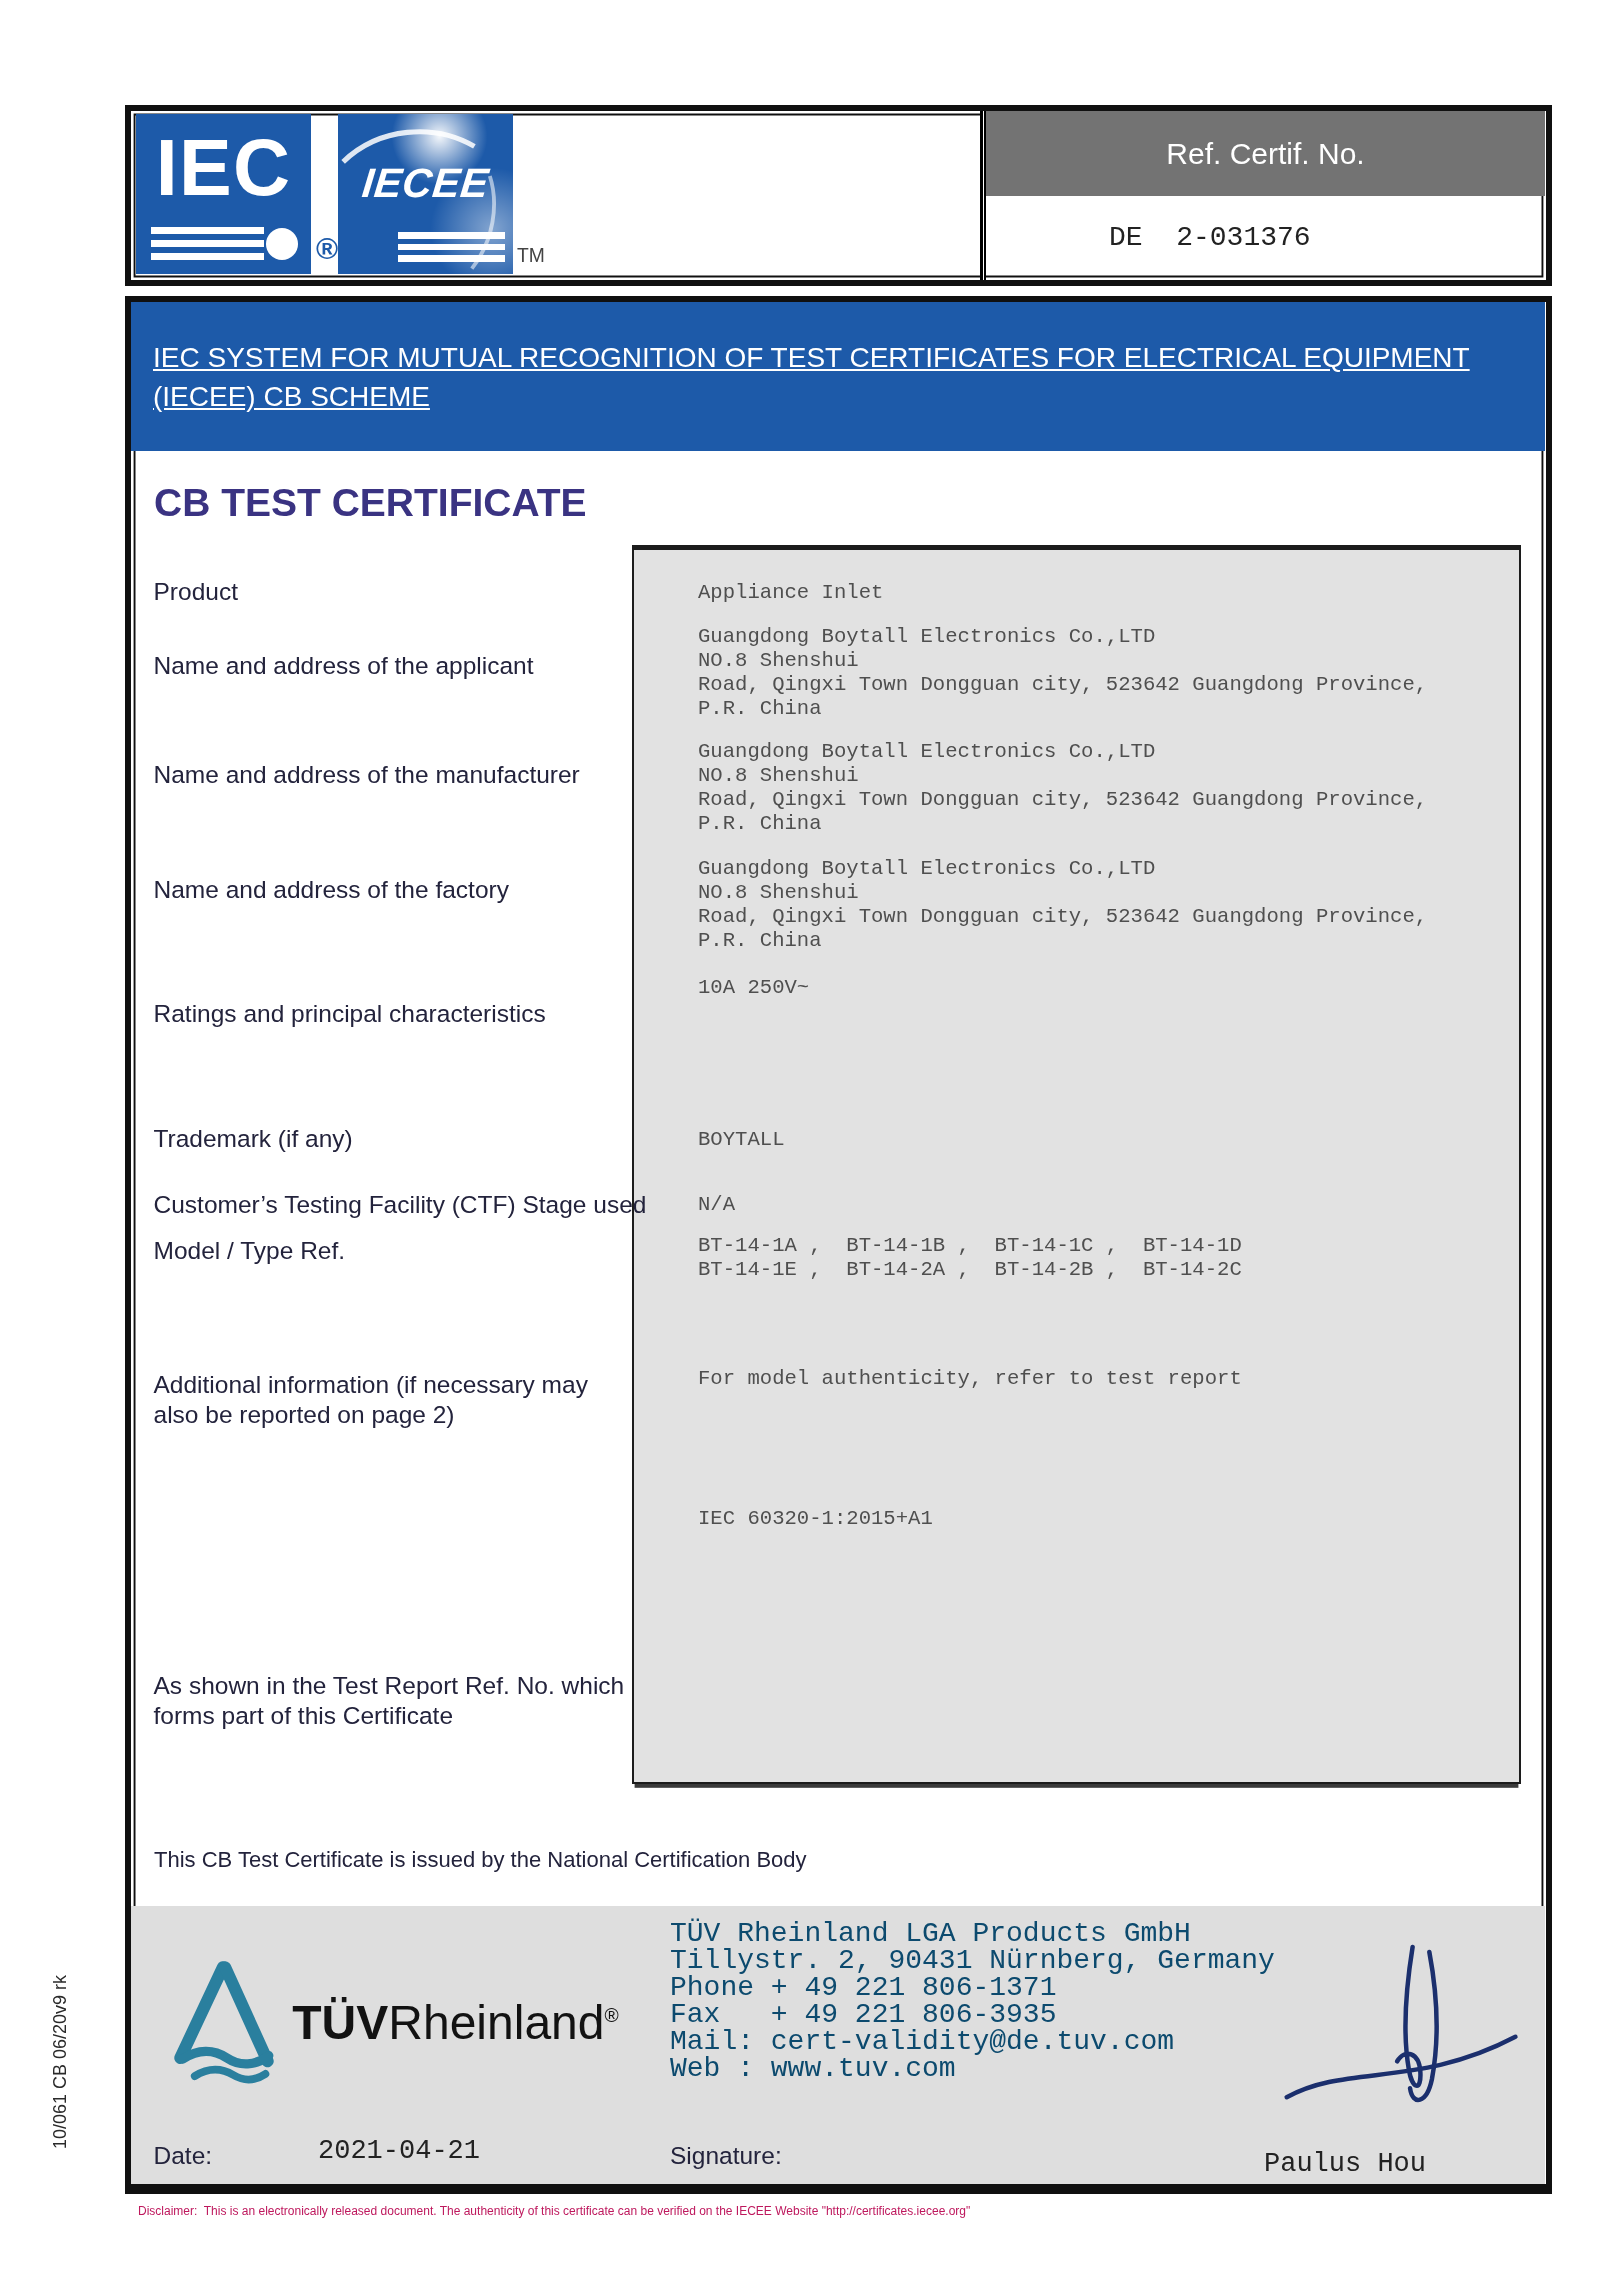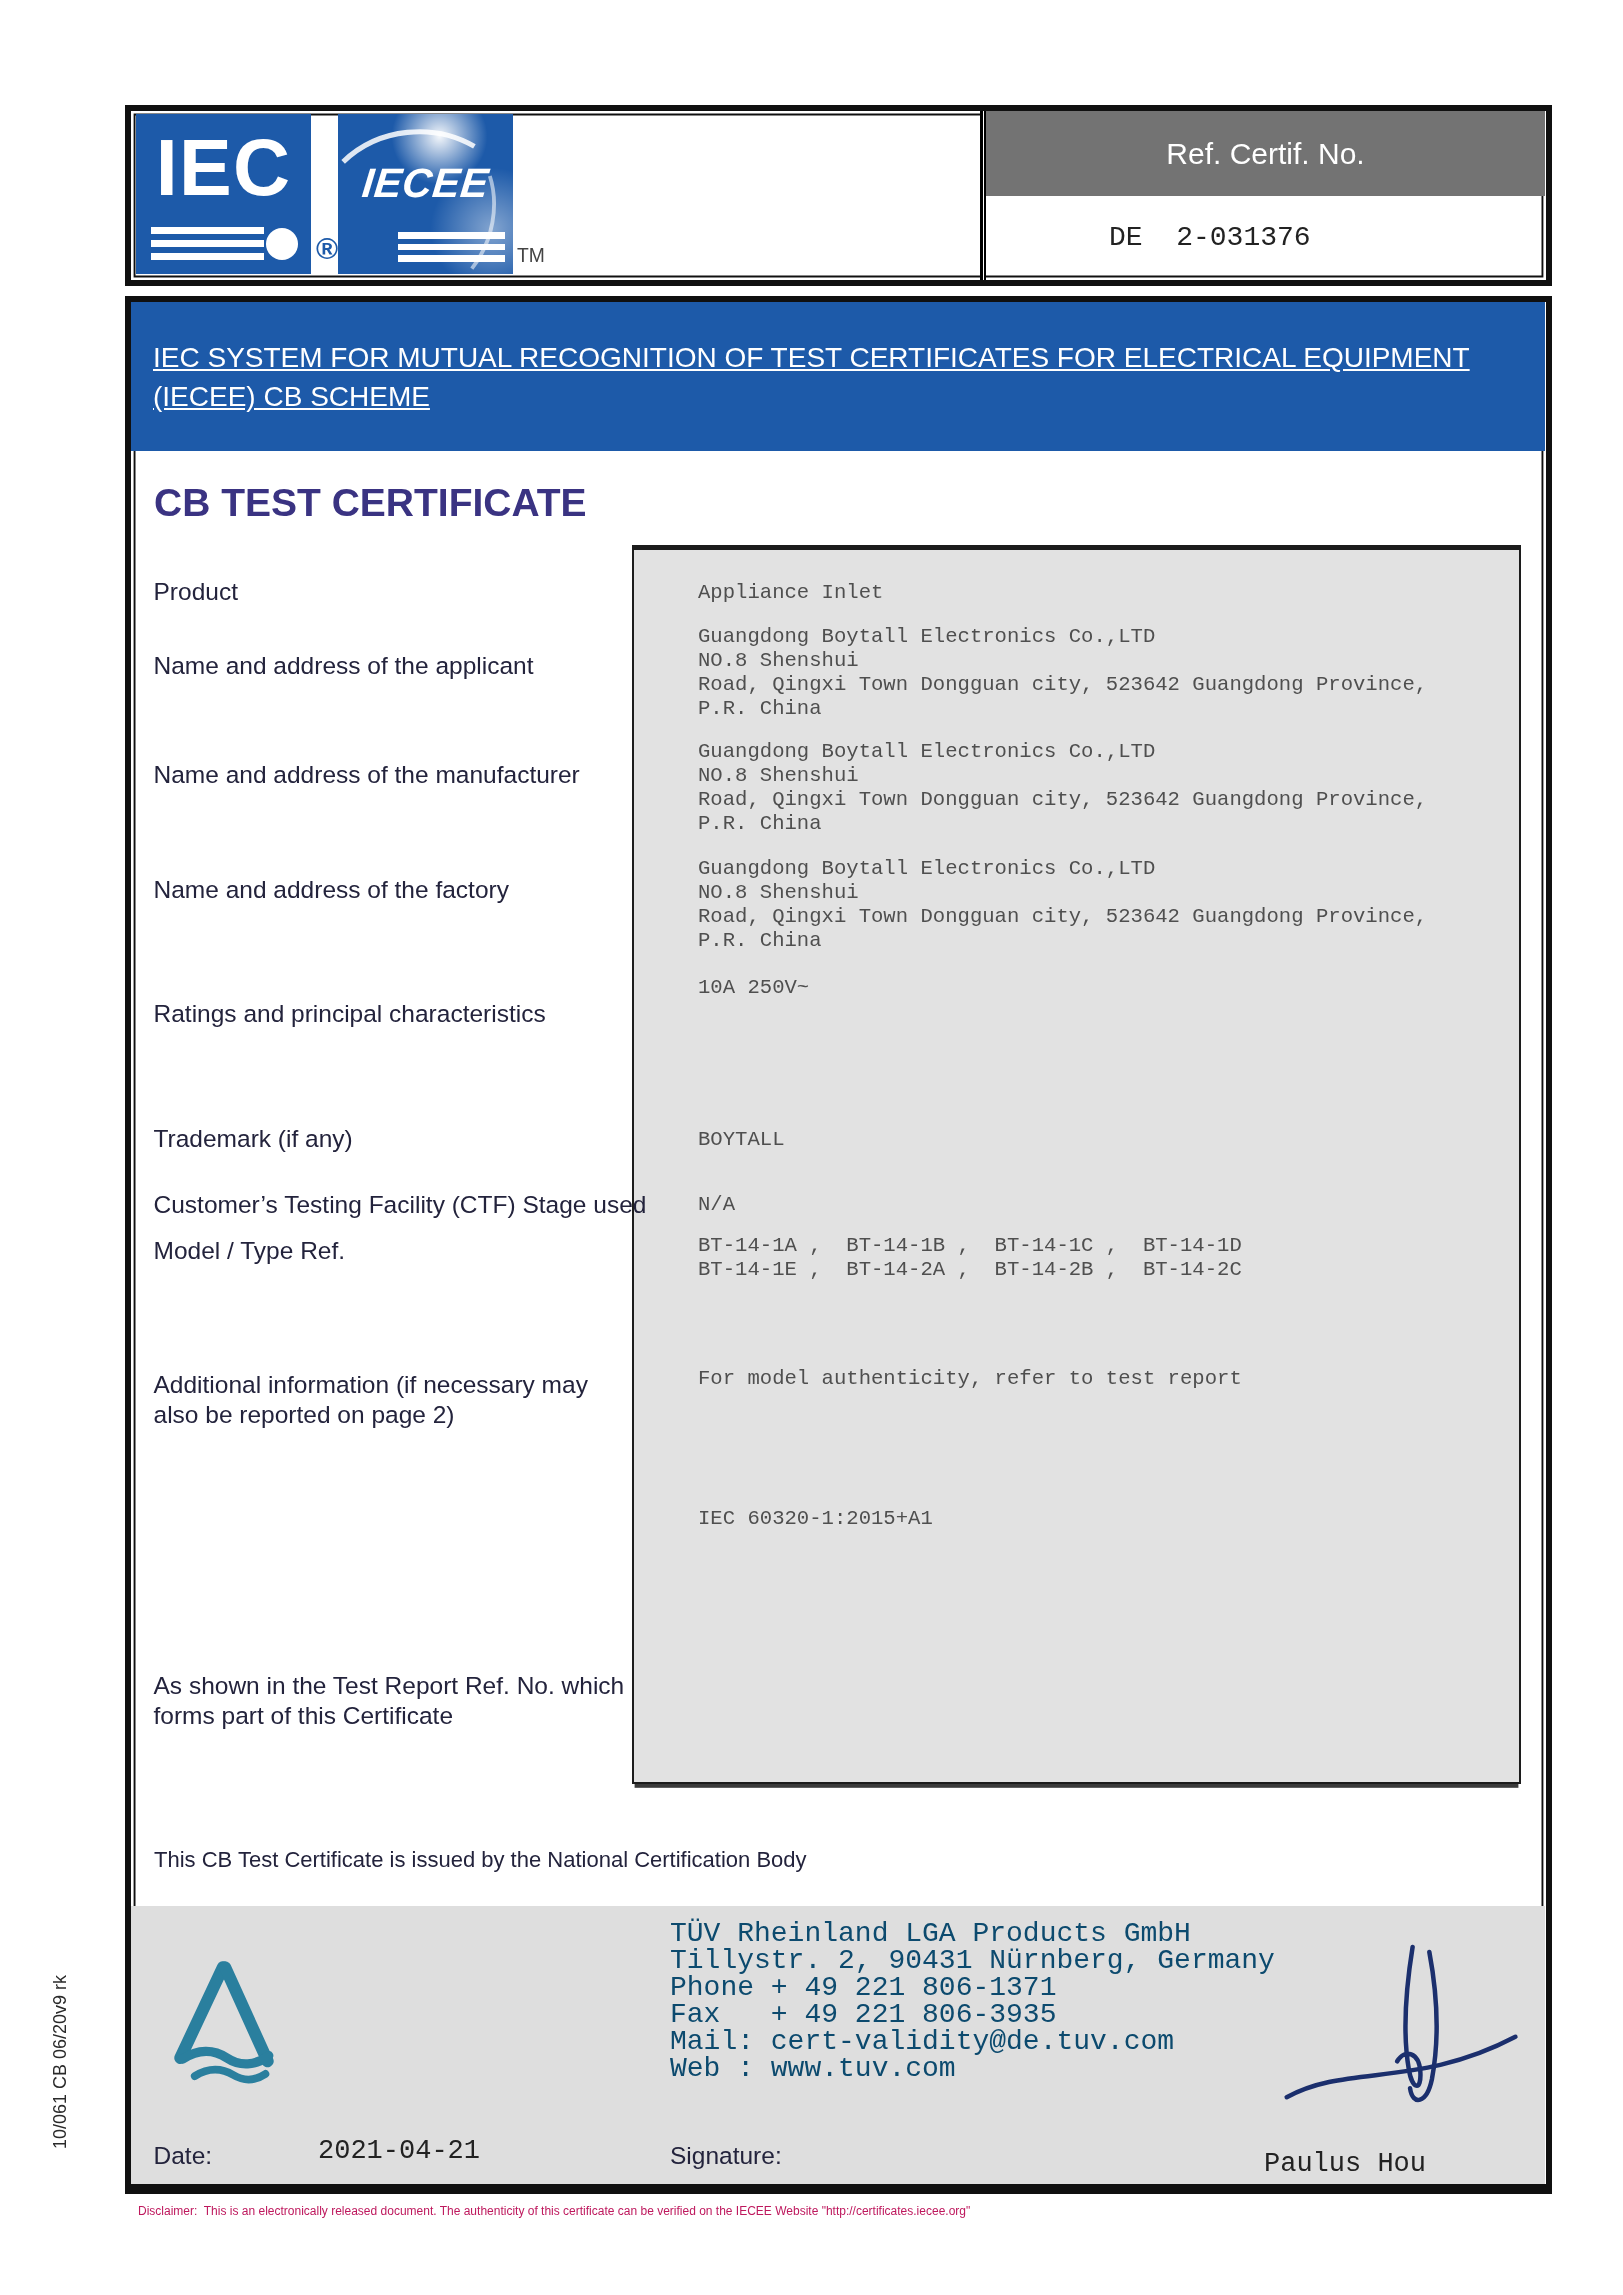--- a/index.html
+++ b/index.html
@@ -168,20 +168,21 @@
 
     <div class="footer">
 
       <div class="tuv-logo">
         <svg width="116" height="132" viewBox="0 0 210 230">
           <path d="M103 16 L26 180" stroke="#2a7f9e" stroke-width="22" fill="none" stroke-linecap="round"></path>
           <path d="M107 16 L184 186" stroke="#2a7f9e" stroke-width="22" fill="none" stroke-linecap="round"></path>
           <path d="M30 182 C 58 164 86 164 110 180 C 134 196 162 194 186 176" stroke="#2a7f9e" stroke-width="17" fill="none" stroke-linecap="round"></path>
           <path d="M52 213 C 76 198 100 198 122 211 C 142 223 162 221 180 209" stroke="#2a7f9e" stroke-width="14" fill="none" stroke-linecap="round"></path>
         </svg>
+        <div class="tuv-wordmark"><span class="tuv-bold">TÜV</span><span>Rheinland</span><span class="tuv-reg">®</span></div>
       </div>
 
       <div class="contact">TÜV Rheinland LGA Products GmbH
 Tillystr. 2, 90431 Nürnberg, Germany
 Phone + 49 221 806-1371
 Fax   + 49 221 806-3935
 Mail: cert-validity@de.tuv.com
 Web : www.tuv.com</div>
 
       <svg class="signature-svg" width="302" height="187" viewBox="0 0 470 290">

